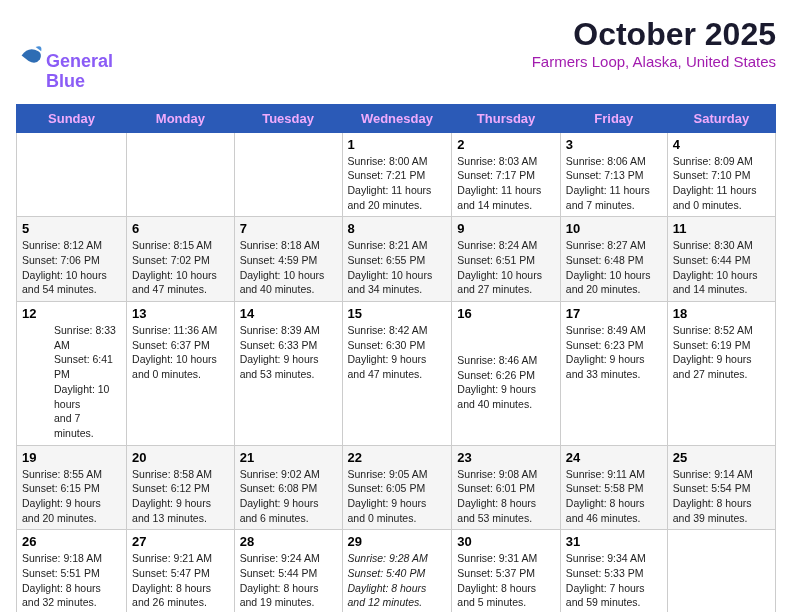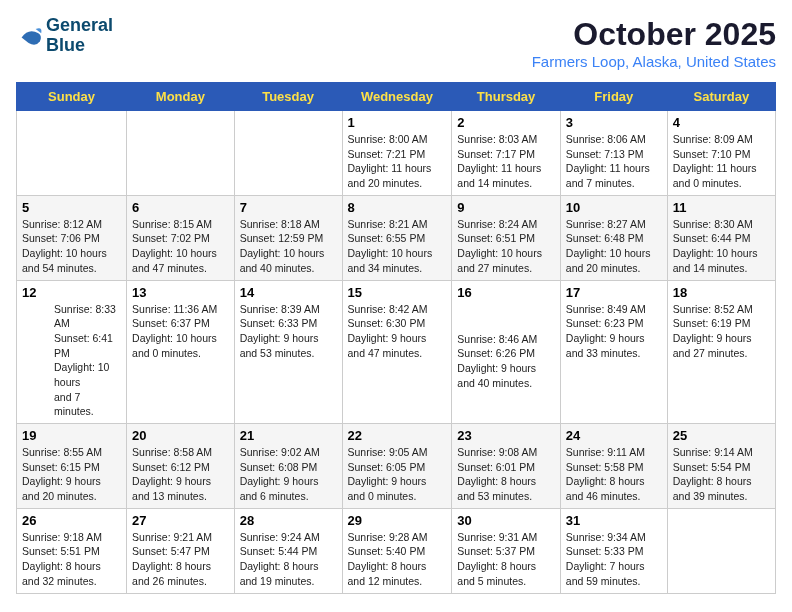--- a/index.html
+++ b/index.html
@@ -16,48 +16,49 @@
       align-items: flex-start;
       margin-bottom: 12px;
     }
     .logo {
       display: flex;
       align-items: center;
     }
     .logo-text {
       font-size: 18px;
       font-weight: bold;
-      color: #0c4a6e;
+      color: #8b5cf6;
       line-height: 1.1;
+      margin-top: 36px;
     }
     .logo-icon {
       width: 28px;
       height: 28px;
       margin-right: 2px;
     }
     .title-section {
       text-align: right;
     }
     .main-title {
       font-size: 32px;
       font-weight: bold;
       color: #1a1a2e;
     }
     .subtitle {
       font-size: 15px;
-      color: #3b82f6;
+      color: #a21caf;
     }
     table {
       width: 100%;
       border-collapse: collapse;
       font-size: 11px;
     }
     .day-header {
       background-color: #2b5ab7;
-      color: #fde047;
+      color: #f0abfc;
       text-align: center;
       padding: 6px 4px;
       font-size: 13px;
       font-weight: bold;
       border: 1px solid #2b5ab7;
     }
     td {
       border: 1px solid #ccc;
       vertical-align: top;
       padding: 4px 5px;
@@ -168,21 +169,21 @@
         <td>
           <div class="cell-date">6</div>
           <div class="cell-info" style="white-space: pre-line;">Sunrise: 8:15 AM
 Sunset: 7:02 PM
 Daylight: 10 hours
 and 47 minutes.</div>
         </td>
         <td>
           <div class="cell-date">7</div>
           <div class="cell-info" style="white-space: pre-line;">Sunrise: 8:18 AM
-Sunset: 12:59 PM
+Sunset: 4:59 PM
 Daylight: 10 hours
 and 40 minutes.</div>
         </td>
         <td>
           <div class="cell-date">8</div>
           <div class="cell-info" style="white-space: pre-line;">Sunrise: 8:21 AM
 Sunset: 6:55 PM
 Daylight: 10 hours
 and 34 minutes.</div>
         </td>
@@ -327,21 +328,21 @@
         </td>
         <td>
           <div class="cell-date">28</div>
           <div class="cell-info" style="white-space: pre-line;">Sunrise: 9:24 AM
 Sunset: 5:44 PM
 Daylight: 8 hours
 and 19 minutes.</div>
         </td>
         <td>
           <div class="cell-date">29</div>
-          <div class="cell-info" style="white-space: pre-line;">Sunrise: 9:28 AM
+          <div class="cell-info" style="white-space: pre-line; font-style: italic;">Sunrise: 9:28 AM
 Sunset: 5:40 PM
 Daylight: 8 hours
 and 12 minutes.</div>
         </td>
         <td>
           <div class="cell-date">30</div>
           <div class="cell-info" style="white-space: pre-line;">Sunrise: 9:31 AM
 Sunset: 5:37 PM
 Daylight: 8 hours
 and 5 minutes.</div>

